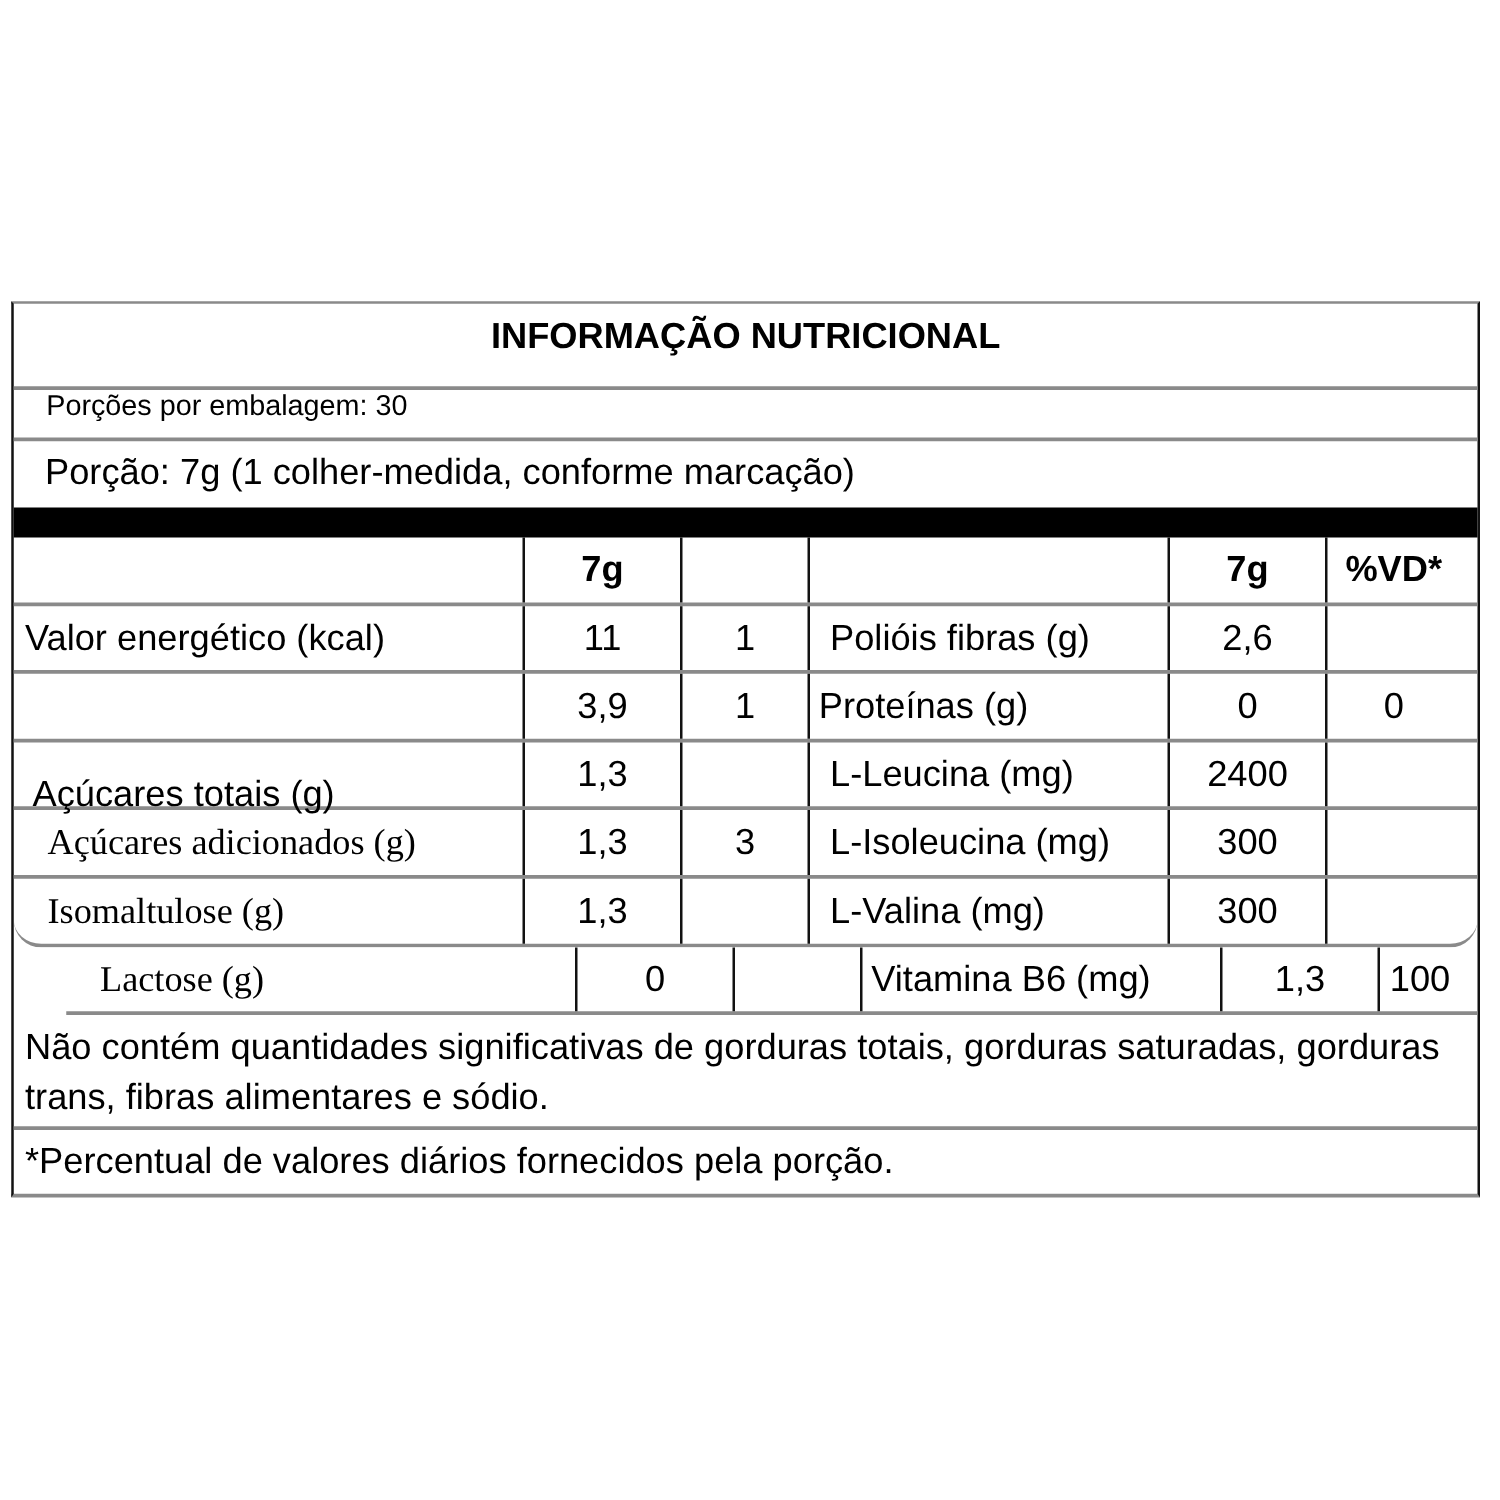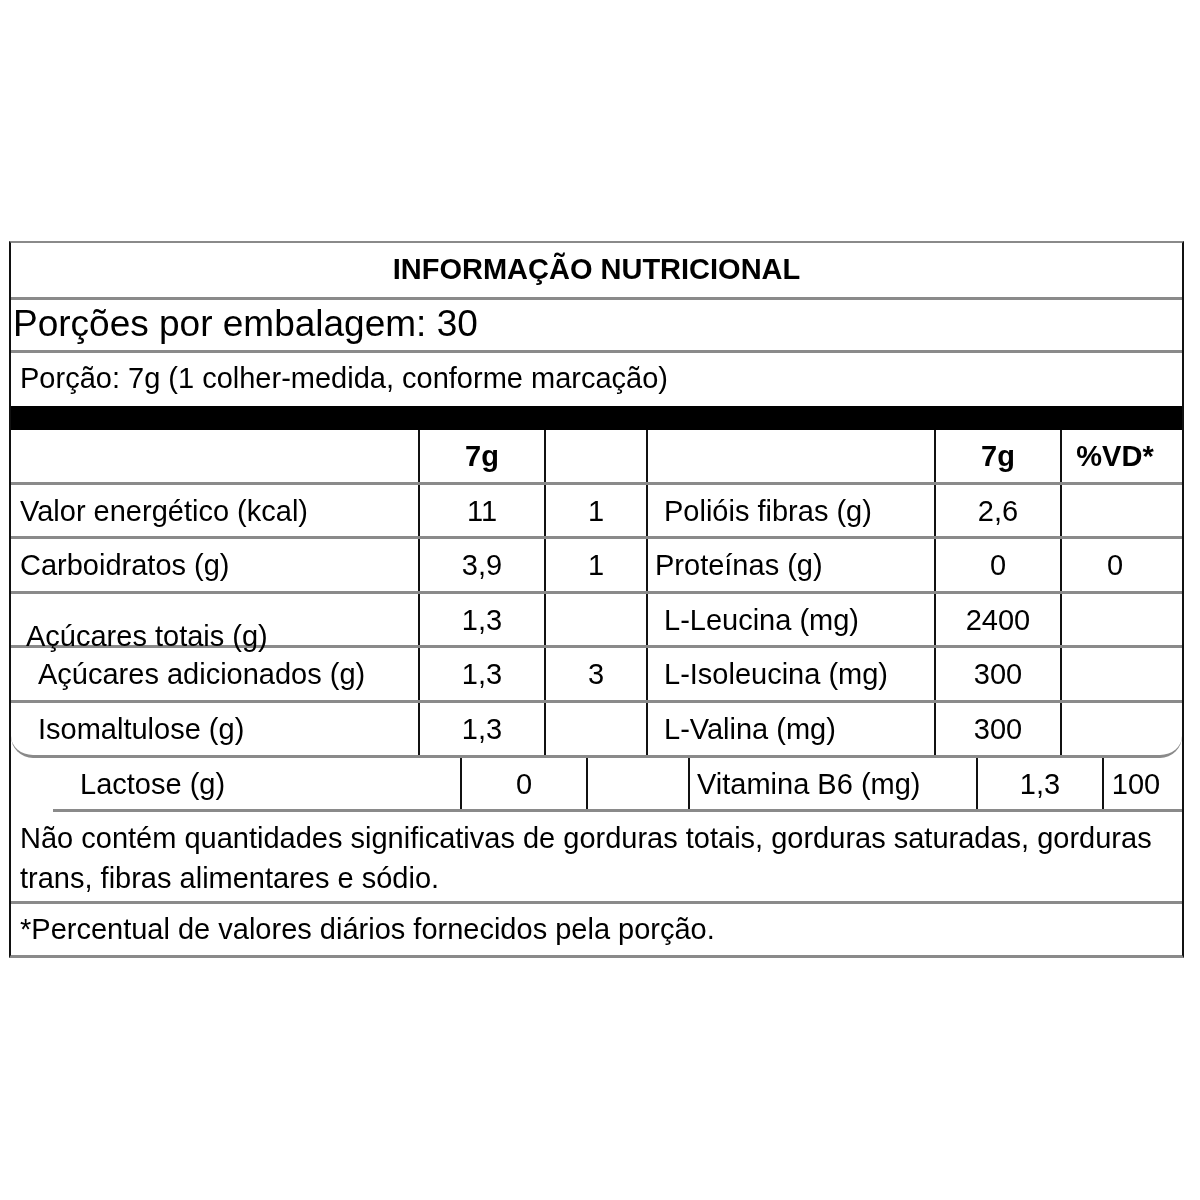--- a/index.html
+++ b/index.html
@@ -5,36 +5,36 @@
   html, body { margin: 0; padding: 0; background: #ffffff; }
   body { width: 1200px; height: 1200px; position: relative; overflow: hidden;
          font-family: "Liberation Sans", sans-serif; color: #000; }
   .label {
     position: absolute; left: 9px; top: 241px; width: 1175px; height: 717px;
     border-left: 2px solid #111; border-right: 2px solid #111;
     border-top: 2px solid #8a8a8a; border-bottom: 3px solid #8a8a8a;
     box-sizing: border-box;
   }
   .row { position: absolute; left: 0; right: 0; box-sizing: border-box; border-bottom: 3px solid #8a8a8a; }
-  .title-row { top: 0; height: 57px; text-align: center; font-weight: bold; font-size: 29px; line-height: 52px; }
-  .portions-row { top: 55px; height: 55px; font-size: 37px; line-height: 52px; padding-left: 2px; }
-  .serving-row { top: 110px; height: 54px; font-size: 29px; line-height: 51px; padding-left: 9px; border-bottom: none; }
+  .title-row { top: 0; height: 69px; text-align: center; font-weight: bold; font-size: 29px; line-height: 52px; }
+  .portions-row { top: 55px; height: 55px; font-size: 23px; line-height: 52px; padding-left: 26px; }
+  .serving-row { top: 110px; height: 54px; font-size: 29px; line-height: 51px; padding-left: 25px; border-bottom: none; }
   .black-bar { position: absolute; left: 0; right: 0; top: 163px; height: 24px; background: #000; }
   .grid { position: absolute; left: 0; right: 0; top: 187px; height: 382px; }
   .grow { position: absolute; left: 0; right: 0; height: 54.6px; border-bottom: 3px solid #8a8a8a; box-sizing: border-box; }
   .cell { position: absolute; top: 0; bottom: 0; font-size: 29px; line-height: 52px; white-space: nowrap; box-sizing: border-box; }
   .c1 { left: 0; width: 407px; padding-left: 9px; }
   .c2 { left: 407px; width: 126px; text-align: center; border-left: 2px solid #111; }
   .c3 { left: 533px; width: 102px; text-align: center; border-left: 2px solid #111; }
   .c4 { left: 635px; width: 288px; border-left: 2px solid #111; padding-left: 7px; }
   .c5 { left: 923px; width: 126px; text-align: center; border-left: 2px solid #111; }
   .c6 { left: 1049px; right: 14px; text-align: center; border-left: 2px solid #111; }
   .hdr .cell { font-weight: bold; }
   .ind1 { padding-left: 15px; margin-top: 16px; }
-  .ind2 { padding-left: 27px; }
+  .ind2 { padding-left: 27px; font-family: Liberation Serif, serif; }
   .ind4 { padding-left: 16px; }
   .note-row { top: 569px; height: 92px; font-size: 29px; line-height: 40px; padding: 6px 9px 0 9px; }
   .foot-row { top: 661px; height: 53px; font-size: 29px; line-height: 50px; padding-left: 9px; border-bottom: none; }
 </style>
 </head>
 <body>
 
 <div class="label">
   <div class="row title-row">INFORMAÇÃO NUTRICIONAL</div>
   <div class="row portions-row">Porções por embalagem: 30</div>
@@ -54,21 +54,20 @@
     <div class="grow" style="top:54.6px;">
       <div class="cell c1">Valor energético (kcal)</div>
       <div class="cell c2">11</div>
       <div class="cell c3">1</div>
       <div class="cell c4 ind4">Polióis fibras (g)</div>
       <div class="cell c5">2,6</div>
       <div class="cell c6"></div>
     </div>
 
     <div class="grow" style="top:109.2px;">
-      <div class="cell c1">Carboidratos (g)</div>
       <div class="cell c2">3,9</div>
       <div class="cell c3">1</div>
       <div class="cell c4">Proteínas (g)</div>
       <div class="cell c5">0</div>
       <div class="cell c6">0</div>
     </div>
 
     <div class="grow" style="top:163.8px;">
       <div class="cell c1 ind1">Açúcares totais (g)</div>
       <div class="cell c2">1,3</div>

